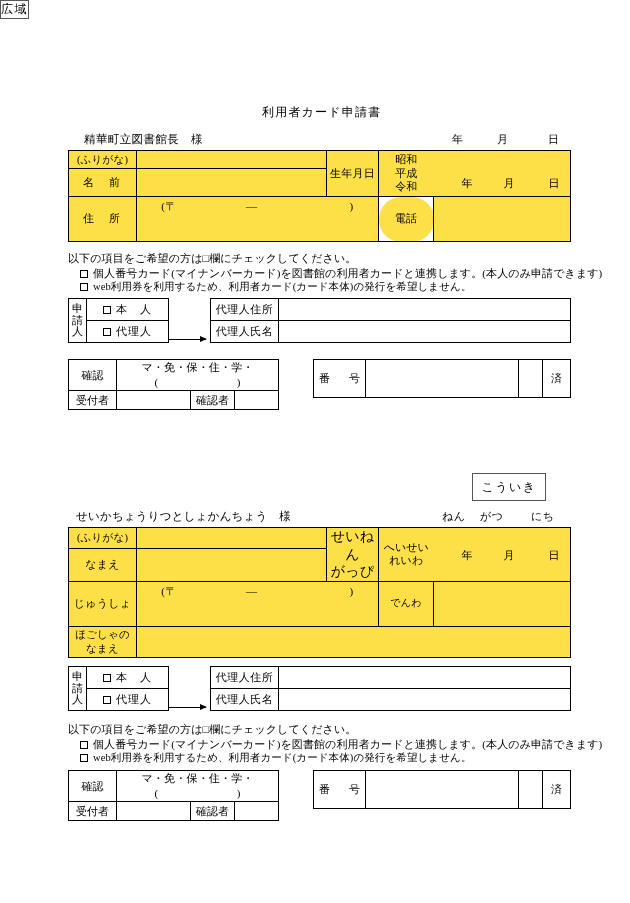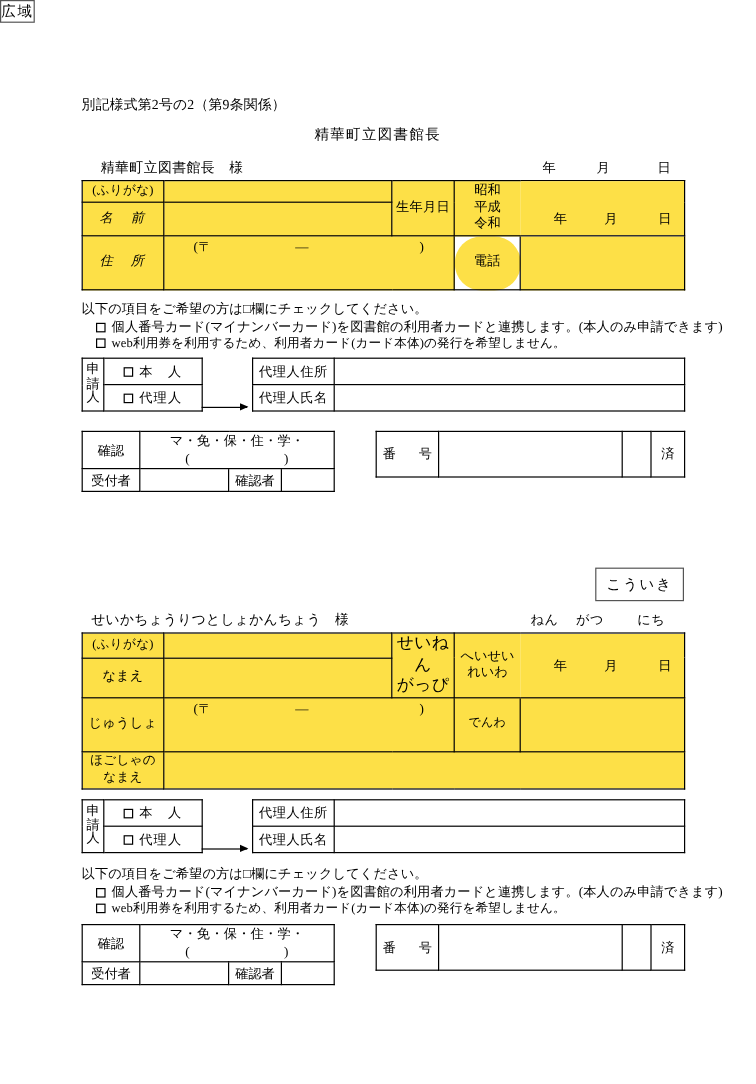--- a/index.html
+++ b/index.html
@@ -44,21 +44,21 @@
 
   .kouiki-box {
     position: absolute;
     border: 1.6px solid #555;
     background: #fff;
     text-align: center;
     font-size: 12px;
     letter-spacing: 1.5px;
     box-sizing: border-box;
   }
-  .kouiki2 { left: 496px; top: 473px; width: 74px; height: 28px; line-height: 26px; }
+  .kouiki2 { left: 472px; top: 473px; width: 74px; height: 28px; line-height: 26px; }
 
   .addressee { font-size: 11.5px; letter-spacing: 0.4px; }
   .addressee1 { left: 84px; top: 132px; }
   .addressee2 { left: 76px; top: 509px; letter-spacing: 0.2px; }
 
   .datehead { font-size: 11px; letter-spacing: 0.5px; }
   .dh-y1 { left: 452px; top: 132px; }
   .dh-m1 { left: 497px; top: 132px; }
   .dh-d1 { left: 548px; top: 132px; }
   .dh-y2 { left: 442px; top: 509px; }
@@ -77,21 +77,21 @@
     padding: 0;
     font-size: 11px;
     vertical-align: middle;
     text-align: center;
     line-height: 1.25;
     background: #fde047;
   }
   table.grid.outer { border: 1.5px solid #000; }
   table.grid.outer > tbody > tr > td { border-color: #000; }
 
-  .lbl { letter-spacing: 2px; font-style: italic; }
+  .lbl { letter-spacing: 2px; }
   .lbl-tight { letter-spacing: 0.2px; }
   .tl { text-align: left; padding-left: 4px; }
 
   
   #table-main-1 { left: 68px; top: 150px; width: 502px; }
   #table-main-2 { left: 68px; top: 527px; width: 502px; }
 
   .era-cell {
     text-align: left;
     padding-left: 5px;
@@ -223,23 +223,22 @@
     text-align: center;
     background: #fff;
   }
   .sp2 { letter-spacing: 4px; text-indent: 4px; }
 </style>
 </head>
 <body>
 
 <div class="page">
 
-  <div class="abs form-code">別記様式第2号の2（第9条関係）</div>
-
-  <div class="abs form-title title1">精華町立図書館長</div>
+
+  <div class="abs form-title title1">利用者カード申請書</div>
 
   <div class="kouiki-box">広域</div>
 
   <div class="abs addressee addressee1">精華町立図書館長　様</div>
 
   <div class="abs datehead dh-y1">年</div>
   <div class="abs datehead dh-m1">月</div>
   <div class="abs datehead dh-d1">日</div>
 
   <table class="grid outer" id="table-main-1">

